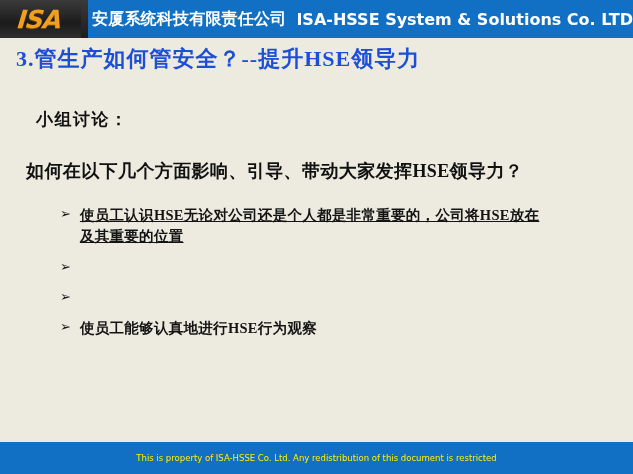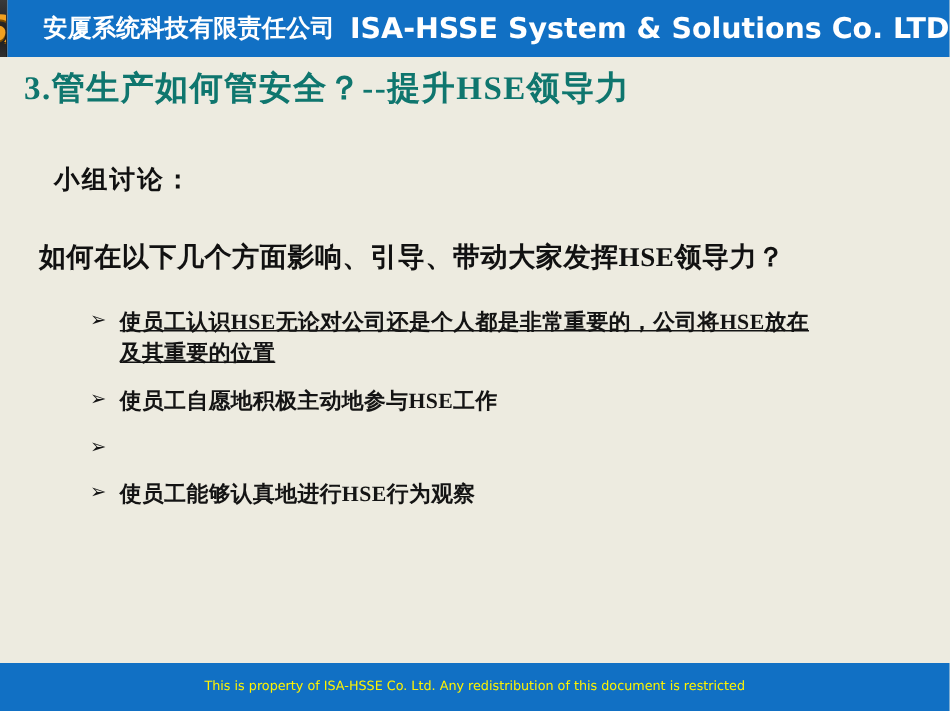--- a/index.html
+++ b/index.html
@@ -54,49 +54,49 @@
   }
   .header-gap {
     width: 11px;
     background: linear-gradient(180deg, #3a3a3a 0%, #1d1d1d 100%);
   }
   .header-bar {
     flex: 1;
     background: #1170C4;
     display: flex;
     align-items: center;
-    padding-left: 24px;
+    padding-left: 4px;
     box-sizing: border-box;
   }
   .hdr-cn {
     color: #FFFFFF;
     font-family: "DejaVu Sans", sans-serif;
     font-weight: bold;
     font-size: 16px;
     letter-spacing: 0.2px;
     white-space: nowrap;
   }
   .hdr-en {
     color: #FFFFFF;
     font-family: "DejaVu Sans", sans-serif;
     font-weight: bold;
-    font-size: 19px;
+    font-size: 16px;
     margin-left: 10px;
     white-space: nowrap;
   }
 
   
   .title {
     position: absolute;
     left: 16px;
     top: 44px;
     font-family: "Liberation Serif", "DejaVu Serif", serif;
     font-weight: bold;
     font-size: 22px;
-    color: #0f766e;
+    color: #1d4ed8;
     white-space: nowrap;
     letter-spacing: 1px;
   }
 
   
   .body-area {
     position: absolute;
     left: 0;
     top: 92px;
     width: 633px;
@@ -195,21 +195,20 @@
 
     <div class="question">如何在以下几个方面影响、引导、带动大家发挥HSE领导力？</div>
 
     <ul class="bullets">
       <li class="bullet wide">
         <span class="bullet-marker">➢</span>
         <span class="bullet-text">使员工认识HSE无论对公司还是个人都是非常重要的，公司将HSE放在及其重要的位置</span>
       </li>
       <li class="bullet">
         <span class="bullet-marker">➢</span>
-        <span class="bullet-text">使员工自愿地积极主动地参与HSE工作</span>
       </li>
       <li class="bullet">
         <span class="bullet-marker">➢</span>
       </li>
       <li class="bullet">
         <span class="bullet-marker">➢</span>
         <span class="bullet-text">使员工能够认真地进行HSE行为观察</span>
       </li>
     </ul>
 

